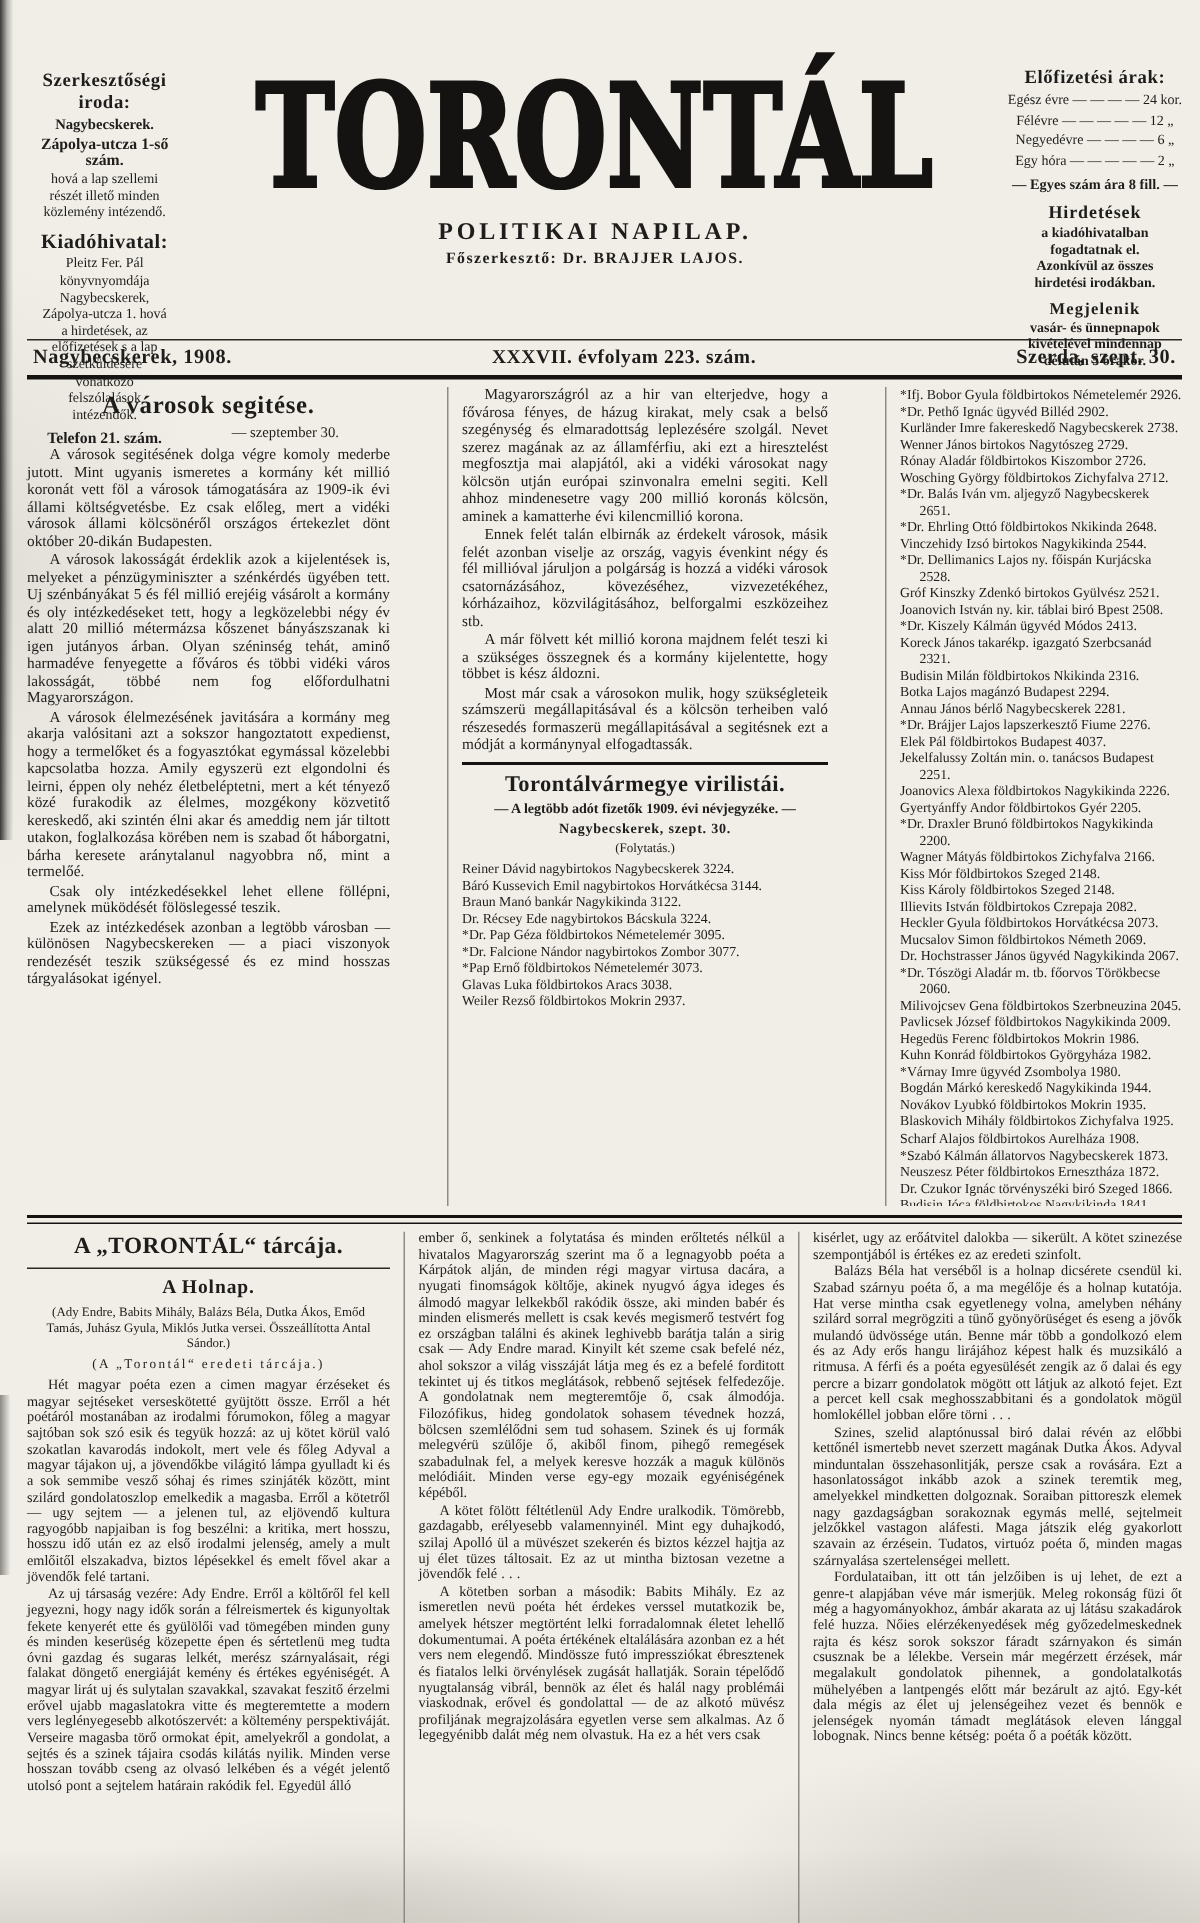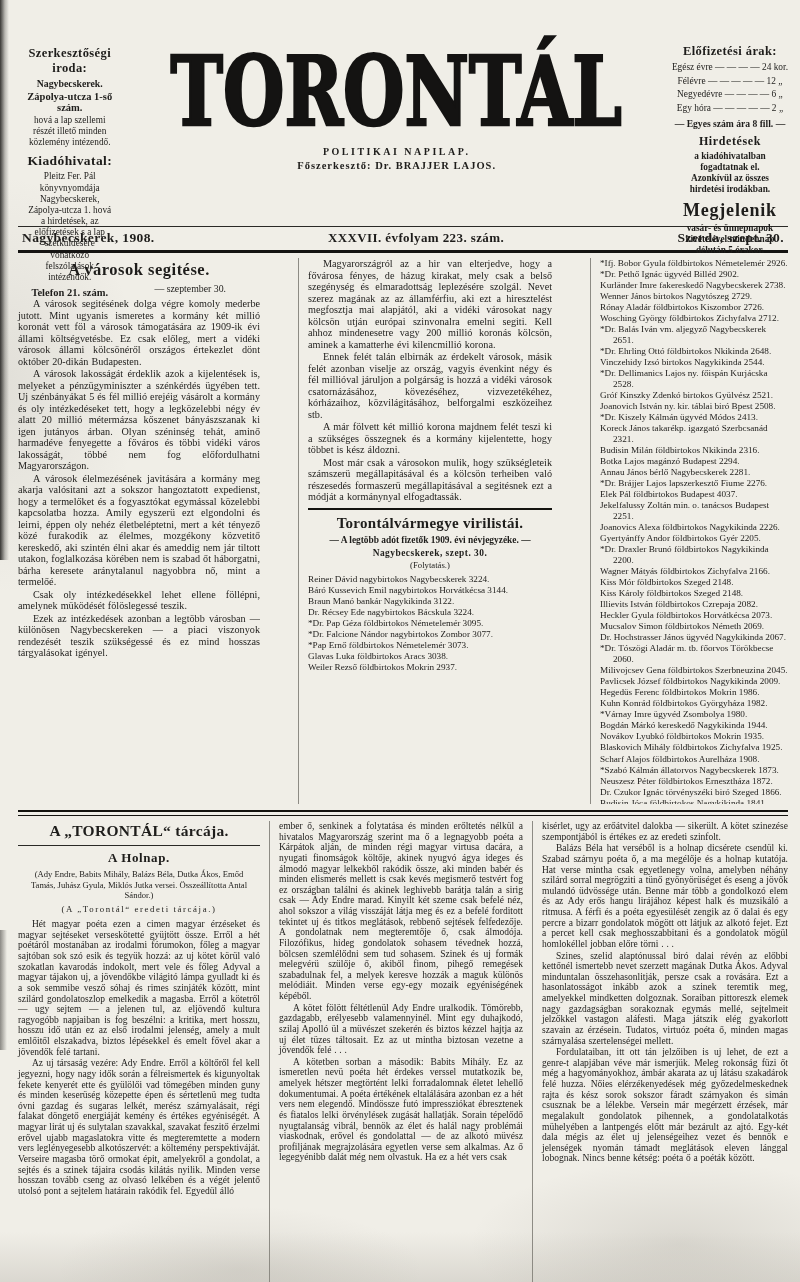--- a/index.html
+++ b/index.html
@@ -31,26 +31,26 @@
   .h-h2{font-size:13.5px;font-weight:bold;letter-spacing:.4px;margin:5px 0 2px;}
   .h-place{font-size:9.8px;font-weight:bold;}
   .h-street{font-size:10.5px;font-weight:bold;margin:2px 0;}
   .h-phone{font-size:10.5px;font-weight:bold;margin-top:4px;}
   .mast-title{
     font-family:"DejaVu Serif","Liberation Serif",serif;font-weight:bold;
     font-size:86px;line-height:.95;white-space:nowrap;color:#141312;
     transform:scaleX(.82) scaleY(1.1);transform-origin:50% 40%;
     -webkit-text-stroke:2.5px #141312;margin-top:10px;
   }
-  .mast-sub{font-size:10px;font-weight:bold;letter-spacing:2.5px;margin-top:14px;}
+  .mast-sub{font-size:16px;font-weight:bold;letter-spacing:2.5px;margin-top:14px;}
   .mast-ed{font-size:10.5px;font-weight:bold;letter-spacing:1px;margin-top:3px;}
   .price-row{font-size:9.4px;line-height:1.45;white-space:nowrap;}
   .single-issue{font-size:9.6px;font-weight:bold;margin-top:2px;}
   .ads-h{font-size:12px;font-weight:bold;letter-spacing:.6px;margin-top:5px;}
-  .appear-h{font-size:18px;font-weight:bold;letter-spacing:.8px;margin-top:5px;}
+  .appear-h{font-size:11px;font-weight:bold;letter-spacing:.8px;margin-top:5px;}
 
   
   .daterow{
     margin:0 12px 0 18px;border-top:1.5px solid #2a2926;border-bottom:3px solid #151412;
     display:flex;justify-content:space-between;align-items:center;
     padding:3px 4px 4px;font-weight:bold;font-size:13.5px;letter-spacing:.4px;
   }
   .daterow .dc{font-size:13px;}
 
   

